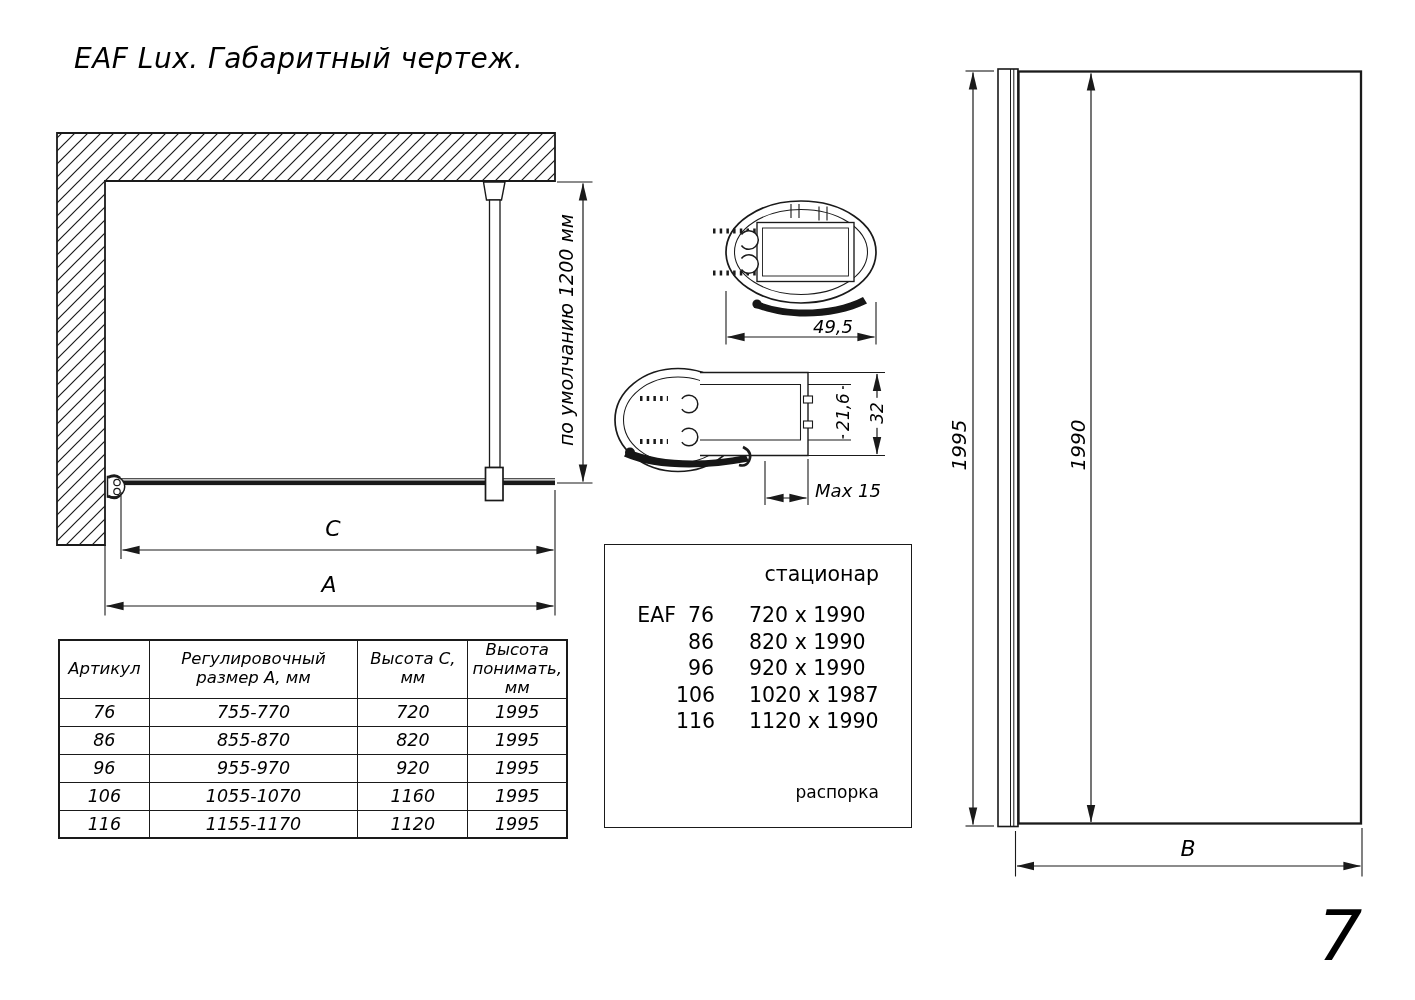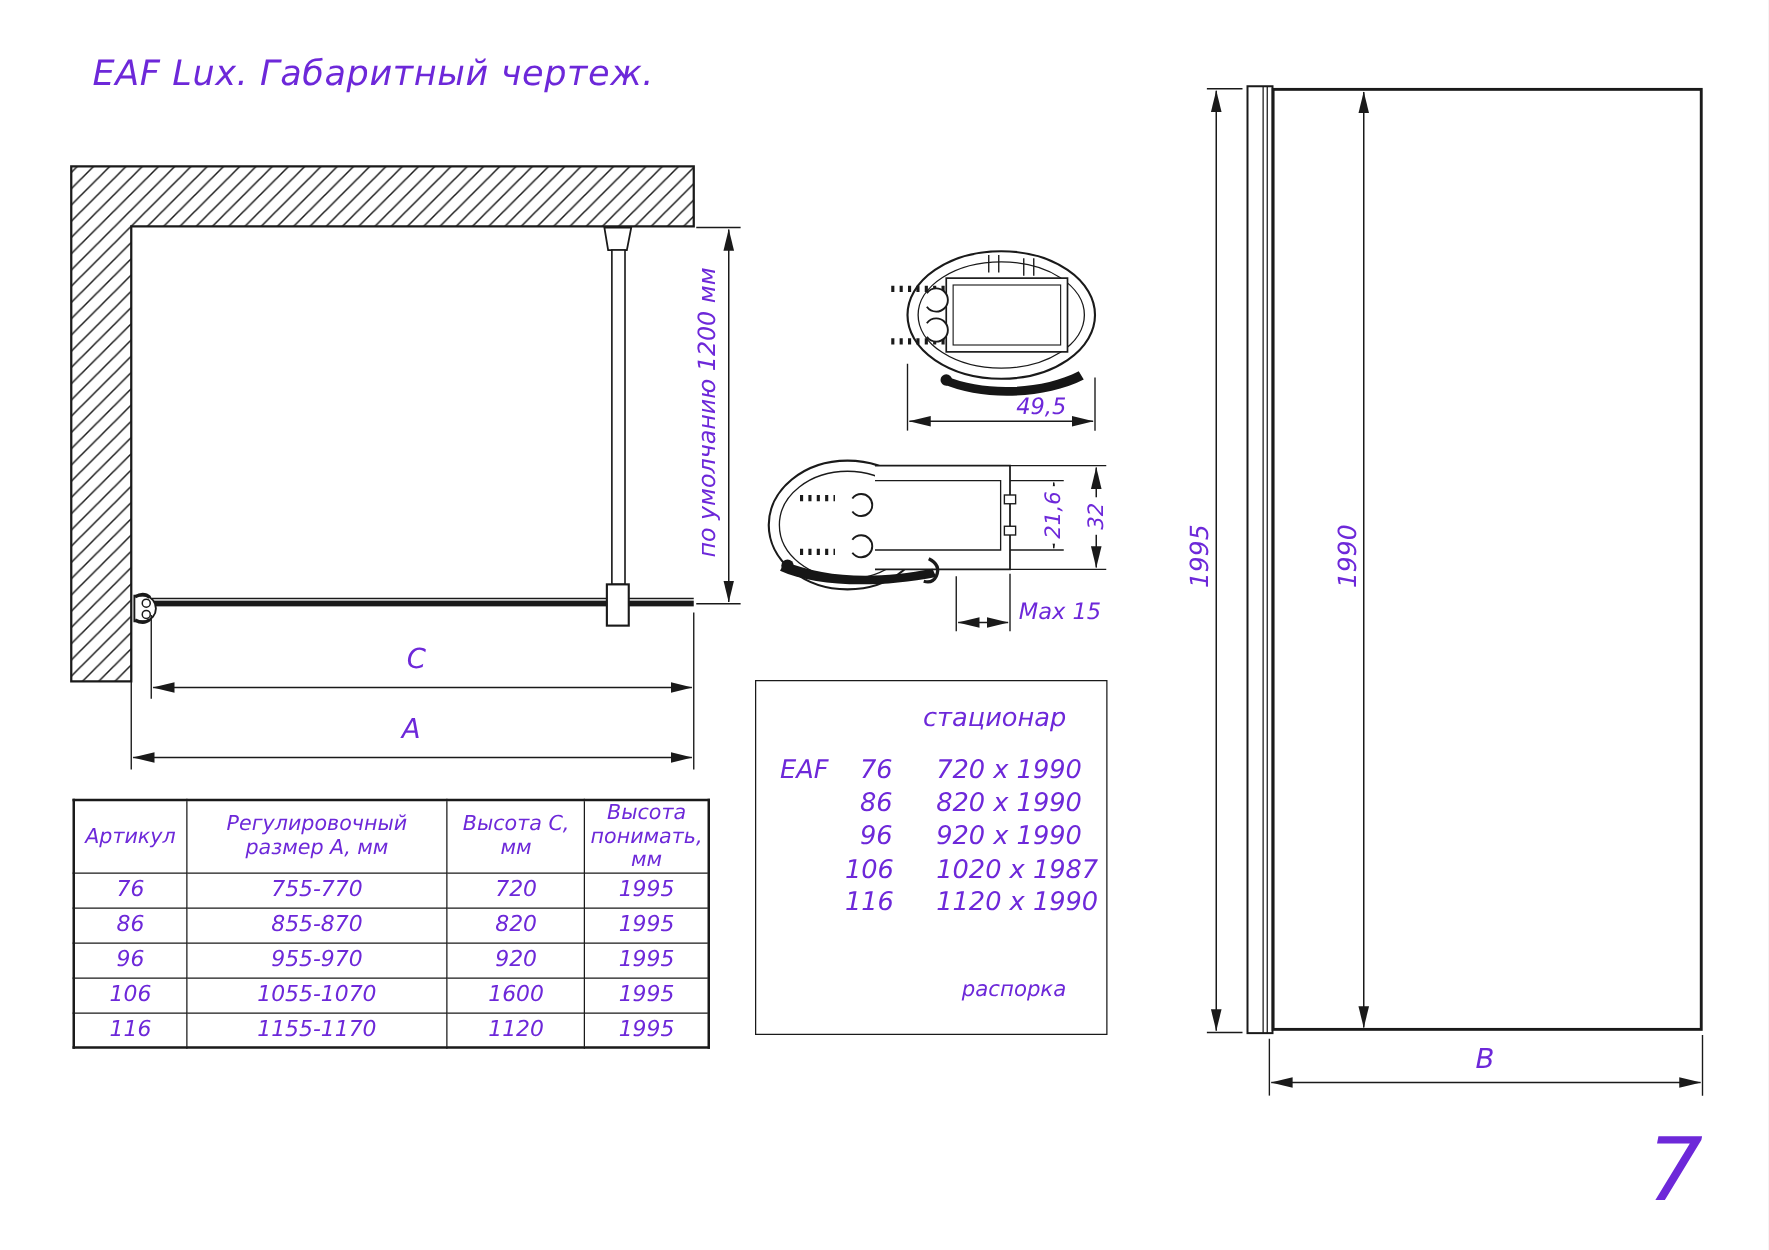--- a/index.html
+++ b/index.html
@@ -1,39 +1,39 @@
 <!DOCTYPE html>
 <html><head>
 <meta charset="utf-8">
 <style>
   html,body{margin:0;padding:0;background:#e8e8e8;}
   #page{position:relative;width:1415px;height:1000px;background:#ffffff;overflow:hidden;
-        font-family:"DejaVu Sans",sans-serif;color:#6d28d9;}
+        font-family:"DejaVu Sans",sans-serif;color:#000000;}
   #page *{box-sizing:border-box;}
   svg{position:absolute;left:0;top:0;}
   .lbl{position:absolute;font-style:italic;white-space:nowrap;transform:translate(-50%,-50%);}
   .rot{transform:translate(-50%,-50%) rotate(-90deg);}
   .halo{background:#ffffff;padding:0 4px;}
   .title{position:absolute;left:74px;top:42px;font-style:italic;font-size:28px;letter-spacing:.5px;}
   .pagenum{position:absolute;left:1340px;top:936px;transform:translate(-50%,-50%);
            font-style:italic;font-size:70px;}
   
   table.spec{position:absolute;left:58px;top:639px;width:510px;border-collapse:collapse;
              font-style:italic;text-align:center;}
   table.spec th,table.spec td{border:1.7px solid #1a1a1a;padding:0 4px;font-weight:normal;}
   table.spec{border:2.2px solid #1a1a1a;}
   table.spec th{height:58px;font-size:16.5px;line-height:1.15;}
   table.spec td{height:28px;font-size:17.5px;}
   
-  .legend{position:absolute;left:604px;top:544px;width:282px;height:284px;
-          border:1.7px solid #1a1a1a;font-style:italic;}
+  .legend{position:absolute;left:604px;top:544px;width:308px;height:284px;
+          border:1.7px solid #1a1a1a;}
   .legend .hdr{position:absolute;top:17px;right:32px;font-size:20.5px;}
   .legend .rows{position:absolute;top:57px;left:19px;right:0;line-height:26.5px;font-size:20.5px;}
   .legend .row{display:flex;}
-  .legend .series{width:52px;}
+  .legend .series{width:52px;text-align:right;}
   .legend .model{width:38px;text-align:right;}
   .legend .size{margin-left:35px;}
   .legend .foot1{position:absolute;top:203px;right:32px;font-size:23px;}
   .legend .foot2{position:absolute;top:237px;right:32px;font-size:17px;}
   
   .warning{position:absolute;left:57px;top:903px;width:1270px;font-style:italic;
            font-size:19px;line-height:26px;}
   .warning .u{text-decoration:underline;}
 </style>
 </head>
@@ -203,21 +203,21 @@
       </tr>
       <tr>
         <td>96</td>
         <td>955-970</td>
         <td>920</td>
         <td>1995</td>
       </tr>
       <tr>
         <td>106</td>
         <td>1055-1070</td>
-        <td>1600</td>
+        <td>1160</td>
         <td>1995</td>
       </tr>
       <tr>
         <td>116</td>
         <td>1155-1170</td>
         <td>1120</td>
         <td>1995</td>
       </tr>
     </tbody>
   </table>

